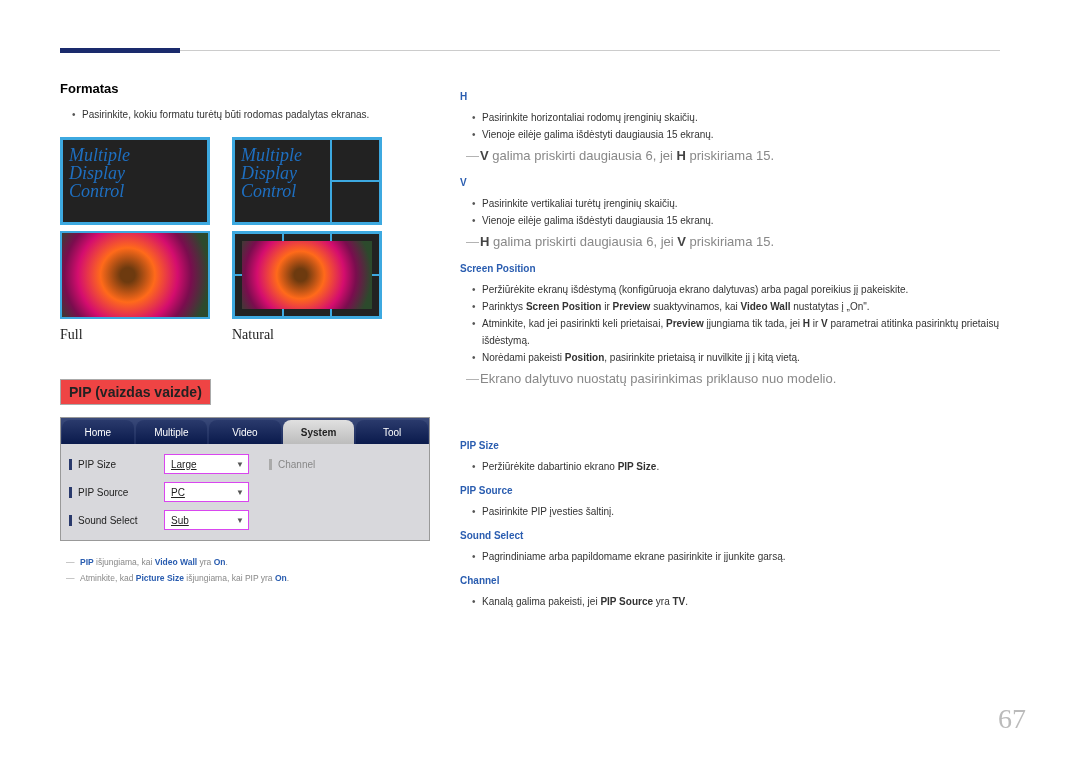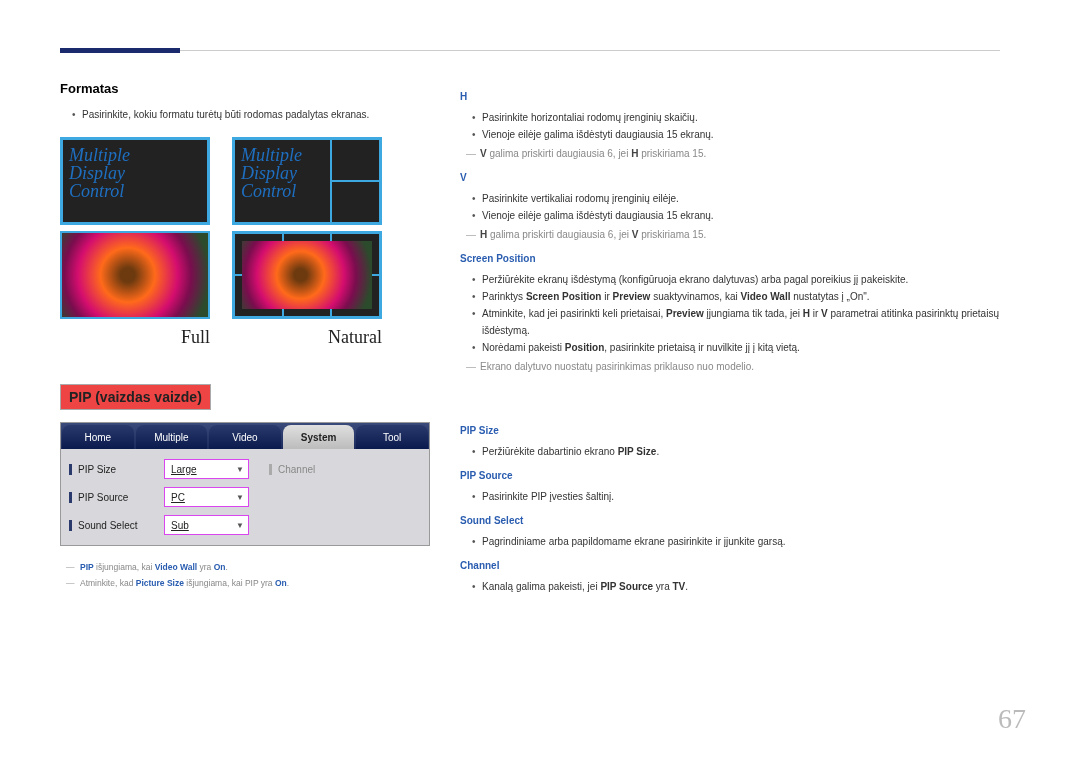--- a/index.html
+++ b/index.html
@@ -8,33 +8,33 @@
   .top-rule { border-top: 1px solid #ccc; margin-bottom: 30px; position: relative; }
   .top-accent { position: absolute; top: -3px; left: 0; width: 120px; height: 5px; background: #1a2a6c; }
   .cols { display: flex; gap: 30px; }
   .left { width: 370px; flex-shrink: 0; }
   .right { flex: 1; font-size: 10px; line-height: 1.6; }
   h3 { font-size: 13px; font-weight: bold; margin-bottom: 10px; color: #000; }
   .right h4 { font-size: 10px; font-weight: bold; color: #2a5db0; margin-top: 8px; margin-bottom: 4px; }
   ul { list-style: none; padding-left: 12px; }
   ul li { font-size: 10px; line-height: 1.7; color: #333; position: relative; padding-left: 10px; }
   ul li::before { content: "•"; position: absolute; left: 0; top: 0; color: #555; }
-  .note { font-size: 10px; color: #888; padding-left: 20px; line-height: 1.7; position: relative; margin-top: 2px; }
+  .note { font-size: 13px; color: #888; padding-left: 20px; line-height: 1.7; position: relative; margin-top: 2px; }
   .note::before { content: "―"; position: absolute; left: 6px; color: #aaa; }
   .note .b { color: #444; font-weight: bold; }
   .left ul li { font-size: 10px; }
   .thumbs { display: flex; gap: 22px; margin: 14px 0 10px 0; }
   .thumb-col { width: 150px; }
   .grid-img { width: 150px; height: 88px; border: 2px solid #3da9e0; background: #222; display: grid; grid-template-columns: 1fr 1fr 1fr; grid-template-rows: 1fr 1fr; }
   .grid-img > div { border: 1px solid #3da9e0; }
   .mdc { font-family: Georgia, serif; font-style: italic; color: #1e6fc1; font-size: 18px; line-height: 1.0; padding: 6px; }
   .flower { position: relative; overflow: hidden; }
   .flower::after { content:""; position:absolute; inset:0; background: radial-gradient(circle at 45% 50%, #6d3a0f 8%, #ff6a1a 30%, #d40d6e 55%, #7a0d4e 70%, #2c4a2c 90%); }
   .flower.natural::after { inset: 8px; }
-  .caption { text-align: right; font-family: Georgia, serif; font-size: 18px; margin-top: 8px; }
+  .caption { text-align: left; font-family: Georgia, serif; font-size: 14px; margin-top: 8px; }
   .section-tag { display: inline-block; background: #ef4444; color: #222; font-weight: bold; padding: 4px 8px; font-size: 14px; margin-top: 26px; border: 1px solid #aaa; }
   .osd { margin-top: 12px; width: 370px; border: 1px solid #999; font-size: 10px; }
   .osd-tabs { display: flex; height: 26px; background: linear-gradient(#3a4a7a,#1a2a5c); }
   .osd-tabs > div { flex:1; display:flex; align-items:center; justify-content:center; color:#fff; font-size:10px; border-top-left-radius:8px; border-top-right-radius:8px; margin: 2px 1px 0 1px; background: linear-gradient(#2a3a6c,#0a1a4c); cursor: default; }
   .osd-tabs > div.active { background: linear-gradient(#e0e0e0,#bcbcbc); color:#222; font-weight:bold; }
   .osd-body { background: #d8d8dc; padding: 6px 8px; }
   .osd-row { display:flex; align-items:center; height: 28px; }
   .osd-row .lbl { width: 95px; color:#222; border-left: 3px solid #2a3a6c; padding-left:6px; font-size:10px; }
   .osd-row .sel { width: 85px; height: 20px; background:#fff; border:1px solid #d946ef; display:flex; align-items:center; padding:0 6px; font-size:10px; position:relative;text-decoration:underline; }
   .osd-row .sel::after { content:"▼"; position:absolute; right:4px; font-size:8px; color:#555; }
@@ -139,21 +139,21 @@
     <div class="right">
       <h4>H</h4>
       <ul>
         <li>Pasirinkite horizontaliai rodomų įrenginių skaičių.</li>
         <li>Vienoje eilėje galima išdėstyti daugiausia 15 ekranų.</li>
       </ul>
       <div class="note"><span class="b">V</span> galima priskirti daugiausia 6, jei <span class="b">H</span> priskiriama 15.</div>
 
       <h4>V</h4>
       <ul>
-        <li>Pasirinkite vertikaliai rodomų įrenginių eilėje.</li>
+        <li>Pasirinkite vertikaliai turėtų įrenginių skaičių.</li>
         <li>Vienoje eilėje galima išdėstyti daugiausia 15 ekranų.</li>
       </ul>
       <div class="note"><span class="b">H</span> galima priskirti daugiausia 6, jei <span class="b">V</span> priskiriama 15.</div>
 
       <h4>Screen Position</h4>
       <ul>
         <li>Peržiūrėkite ekranų išdėstymą (konfigūruoja ekrano dalytuvas) arba pagal poreikius jį pakeiskite.</li>
         <li>Parinktys <span class="inline-bold">Screen Position</span> ir <span class="inline-bold">Preview</span> suaktyvinamos, kai <span class="inline-bold">Video Wall</span> nustatytas į „On".</li>
         <li>Atminkite, kad jei pasirinkti keli prietaisai, <span class="inline-bold">Preview</span> įjungiama tik tada, jei <span class="inline-bold">H</span> ir <span class="inline-bold">V</span> parametrai atitinka pasirinktų prietaisų išdėstymą.</li>
         <li>Norėdami pakeisti <span class="inline-bold">Position</span>, pasirinkite prietaisą ir nuvilkite jį į kitą vietą.</li>

